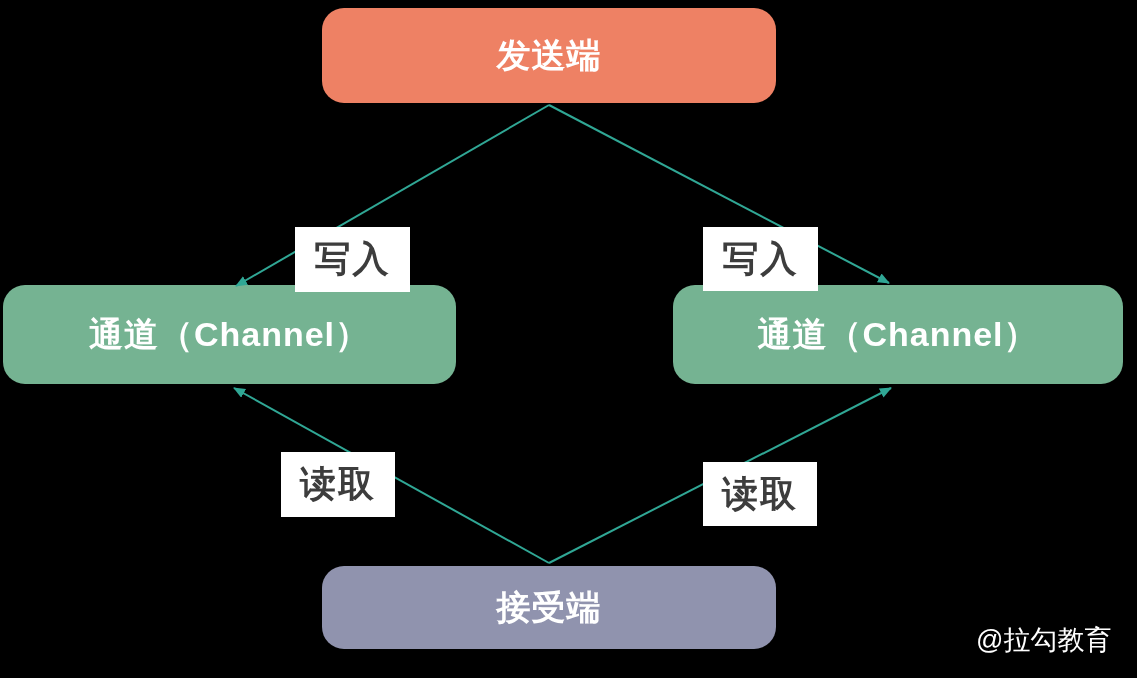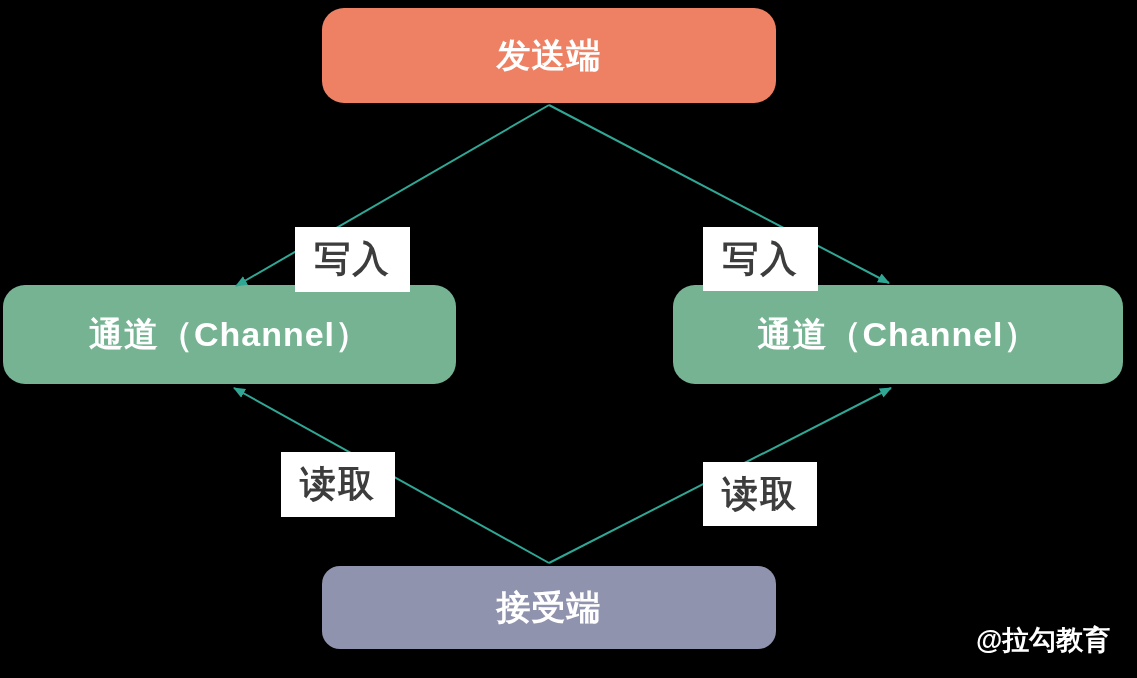--- a/index.html
+++ b/index.html
@@ -25,21 +25,21 @@
     justify-content: center;
     color: #FFFFFF;
     font-size: 34px;
     font-weight: bold;
     letter-spacing: 1px;
     box-sizing: border-box;
   }
   .node-sender   { left: 322px; top: 8px;   width: 454px; height: 95px; }
   .node-ch-left  { left: 3px;   top: 285px; width: 453px; height: 99px; }
   .node-ch-right { left: 673px; top: 285px; width: 450px; height: 99px; }
-  .node-receiver { left: 322px; top: 566px; width: 454px; height: 83px; border-radius: 18px; }
+  .node-receiver { left: 322px; top: 566px; width: 454px; height: 83px; }
 
   svg.edges {
     position: absolute;
     left: 0; top: 0;
     width: 1137px;
     height: 678px;
     pointer-events: none;
   }
   svg.edges line { stroke-width: 2px; fill: none; }
 
@@ -59,21 +59,21 @@
   .el-write-right { left: 703px; top: 188px; width: 115px; height: 64px; }
   .el-read-left   { left: 281px; top: 413px; width: 114px; height: 65px; }
   .el-read-right  { left: 703px; top: 423px; width: 114px; height: 64px; }
 
   .watermark {
     position: absolute;
     left: 976px;
     top: 622px;
     color: #FFFFFF;
     font-size: 27px;
-    font-weight: bold;
+    font-weight: normal;
   }
 </style>
 </head>
 <body>
 
 <div class="canvas">
 
   <div class="node node-sender" style="background: rgb(238, 129, 100);">发送端</div>
 
   <div class="node node-ch-left" style="background: rgb(117, 179, 146);">通道（Channel）</div>

